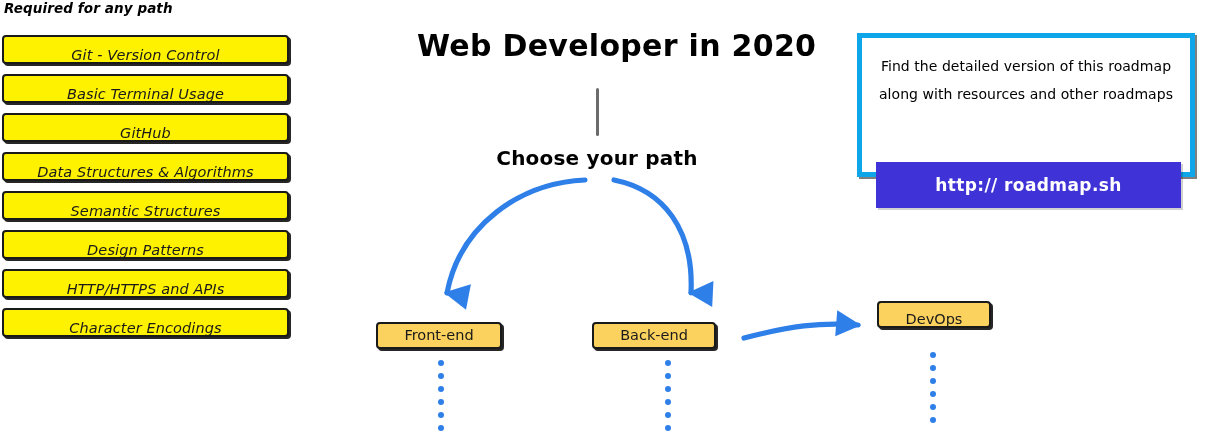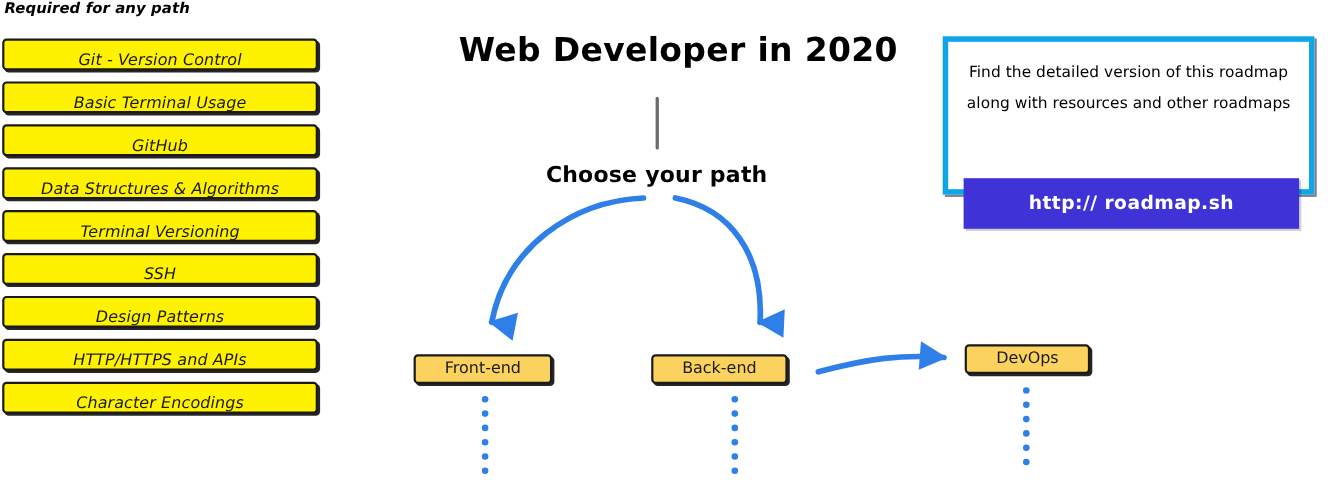--- a/index.html
+++ b/index.html
@@ -123,21 +123,21 @@
   }
   .path-box-label {
     font-size: 14.5px;
     font-weight: 400;
     color: #1a1a1a;
     white-space: nowrap;
     line-height: 1;
   }
   #path-box-frontend { left: 376px; top: 322px; width: 126px; }
   #path-box-backend  { left: 592px; top: 322px; width: 124px; }
-  #path-box-devops   { left: 877px; top: 313px; width: 114px; }
+  #path-box-devops   { left: 877px; top: 301px; width: 114px; align-items: flex-end; }
 
   
   .dotted-trail {
     position: absolute;
     width: 7px;
   }
   .dotted-trail span {
     display: block;
     width: 6px;
     height: 6px;
@@ -208,24 +208,21 @@
     <div class="req-item">
       <span class="req-item-label">Basic Terminal Usage</span>
     </div>
     <div class="req-item">
       <span class="req-item-label">GitHub</span>
     </div>
     <div class="req-item">
       <span class="req-item-label">Data Structures &amp; Algorithms</span>
     </div>
     <div class="req-item">
-      <span class="req-item-label">Terminal Versioning</span>
-    </div>
-    <div class="req-item">
-      <span class="req-item-label">SSH</span>
+      <span class="req-item-label">Semantic Structures</span>
     </div>
     <div class="req-item">
       <span class="req-item-label">Design Patterns</span>
     </div>
     <div class="req-item">
       <span class="req-item-label">HTTP/HTTPS and APIs</span>
     </div>
     <div class="req-item">
       <span class="req-item-label">Character Encodings</span>
     </div>

